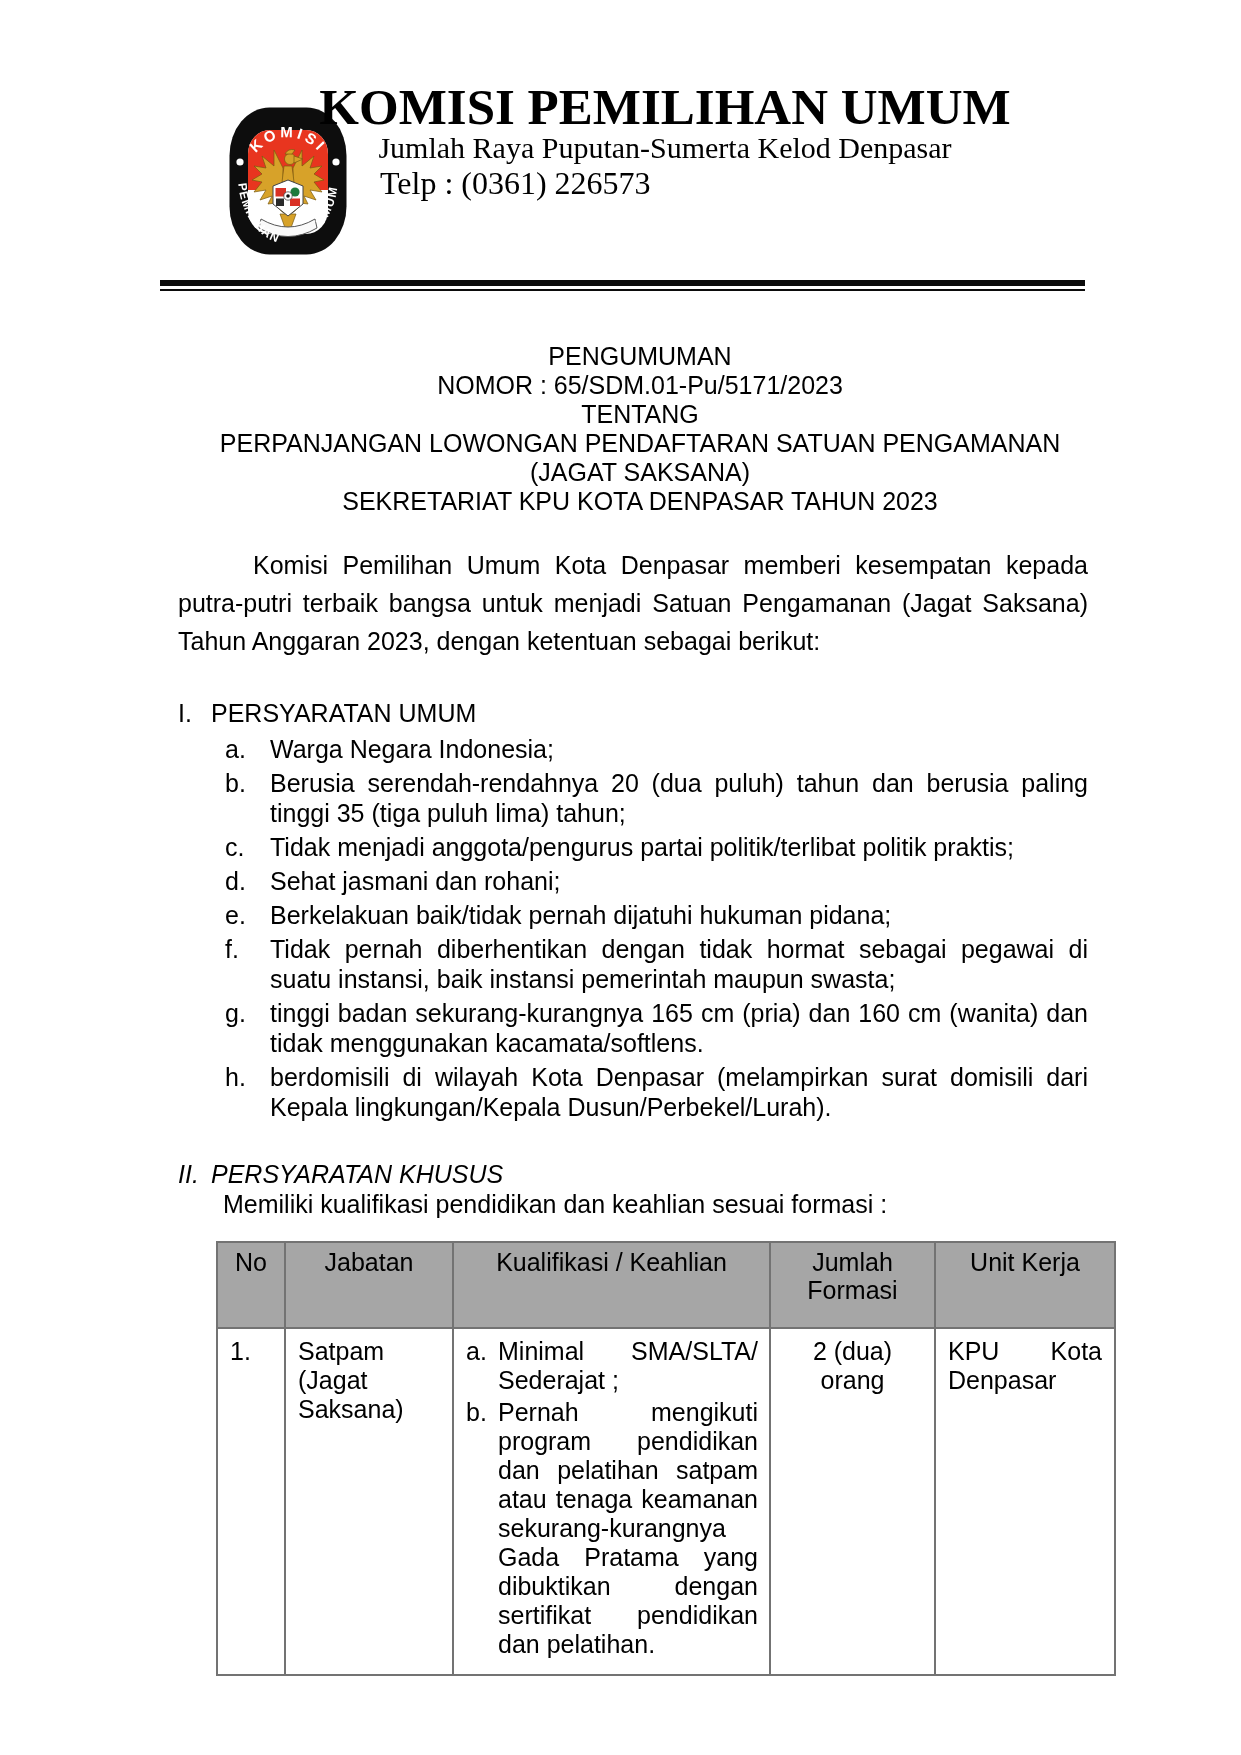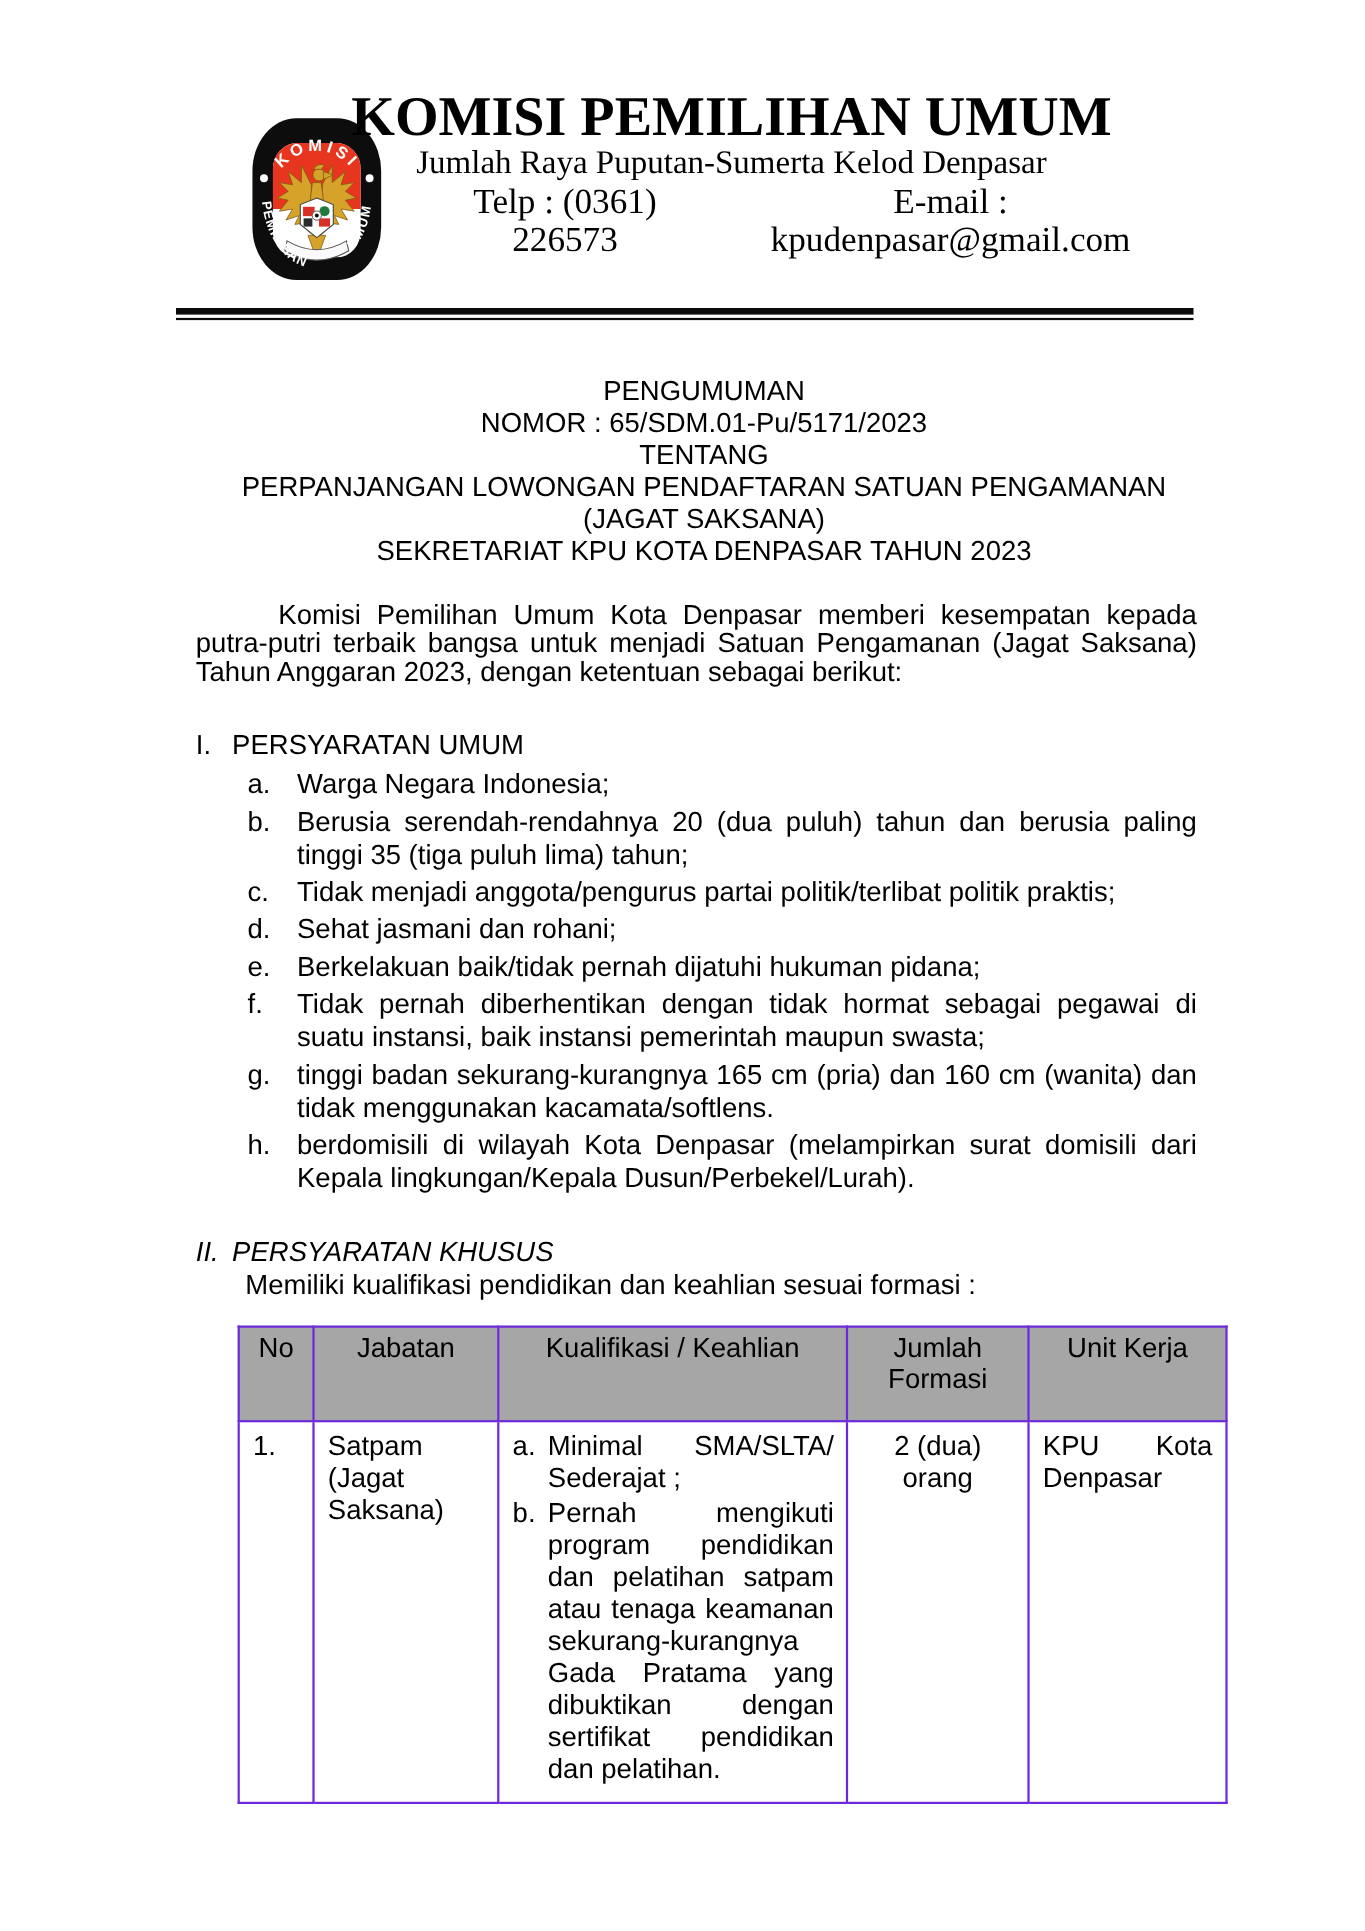--- a/index.html
+++ b/index.html
@@ -18,32 +18,32 @@
   .org1{font-size:51px;font-weight:bold;line-height:46px;}
   .org2{font-size:44px;font-weight:bold;line-height:46px;letter-spacing:1px;}
   .addr{font-size:30px;line-height:36px;}
   .contact{display:flex;justify-content:space-between;font-size:32px;line-height:34px;
     padding-left:135px;padding-right:4px;}
   .rule{position:absolute;left:160px;width:925px;top:280px;height:3px;
     border-top:6px solid #0b0b0b;border-bottom:2px solid #0b0b0b;}
   
   .title-block{margin:42px 0 0 160px;width:960px;text-align:center;line-height:29px;}
   
-  .intro{margin:30px 153px 0 178px;text-align:justify;text-indent:75px;line-height:26px;}
+  .intro{margin:30px 153px 0 178px;text-align:justify;text-indent:75px;line-height:38px;}
   .sec-heading{margin:38px 153px 0 178px;line-height:30px;}
   .sec-heading.second{margin-top:37px;font-style:italic;}
   .sec-heading .num{display:inline-block;width:33px;}
   .list{margin:6px 153px 0 270px;}
   .li{position:relative;text-align:justify;line-height:30px;margin-bottom:4px;}
   .li .marker{position:absolute;left:-45px;}
   .subheading{margin:0 153px 0 223px;line-height:30px;}
   
   .doc-table{margin:22px 0 0 216px;border-collapse:collapse;table-layout:fixed;
     width:898px;line-height:29px;font-size:25px;}
-  .doc-table th,.doc-table td{border:2px solid #6d28d9;vertical-align:top;box-sizing:border-box;}
+  .doc-table th,.doc-table td{border:2px solid #737373;vertical-align:top;box-sizing:border-box;}
   .doc-table th{background:#A6A6A6;font-weight:normal;text-align:center;
     height:86px;padding:5px 4px;line-height:28px;}
   .doc-table td{height:347px;padding:8px 12px;}
   .c-no{text-align:left;}
   .c-jab{padding-right:28px !important;}
   .c-kual{padding:8px 11px 8px 12px !important;}
   .tli{position:relative;padding-left:32px;text-align:justify;margin-bottom:3px;}
   .tli .marker{position:absolute;left:0;}
   .c-jum{text-align:center;padding:8px 20px !important;}
   .c-unit{text-align:justify;}
@@ -92,21 +92,20 @@
     </g>
     <circle cx="12" cy="56" r="3.6" fill="#ffffff"></circle>
     <circle cx="108" cy="56" r="3.6" fill="#ffffff"></circle>
   </svg>
 
   <div class="lh-text">
     <div class="org1">KOMISI PEMILIHAN UMUM</div>
     <div class="addr">Jumlah Raya Puputan-Sumerta Kelod Denpasar</div>
     <div class="contact">
       <span>Telp : (0361) 226573</span>
-      <span>E-mail : kpudenpasar@gmail.com</span>
     </div>
   </div>
   <div class="rule"></div>
 </header>
 
 <section class="title-block">
   <div>PENGUMUMAN</div>
   <div>NOMOR : 65/SDM.01-Pu/5171/2023</div>
   <div>TENTANG</div>
   <div>PERPANJANGAN LOWONGAN PENDAFTARAN SATUAN PENGAMANAN</div>

